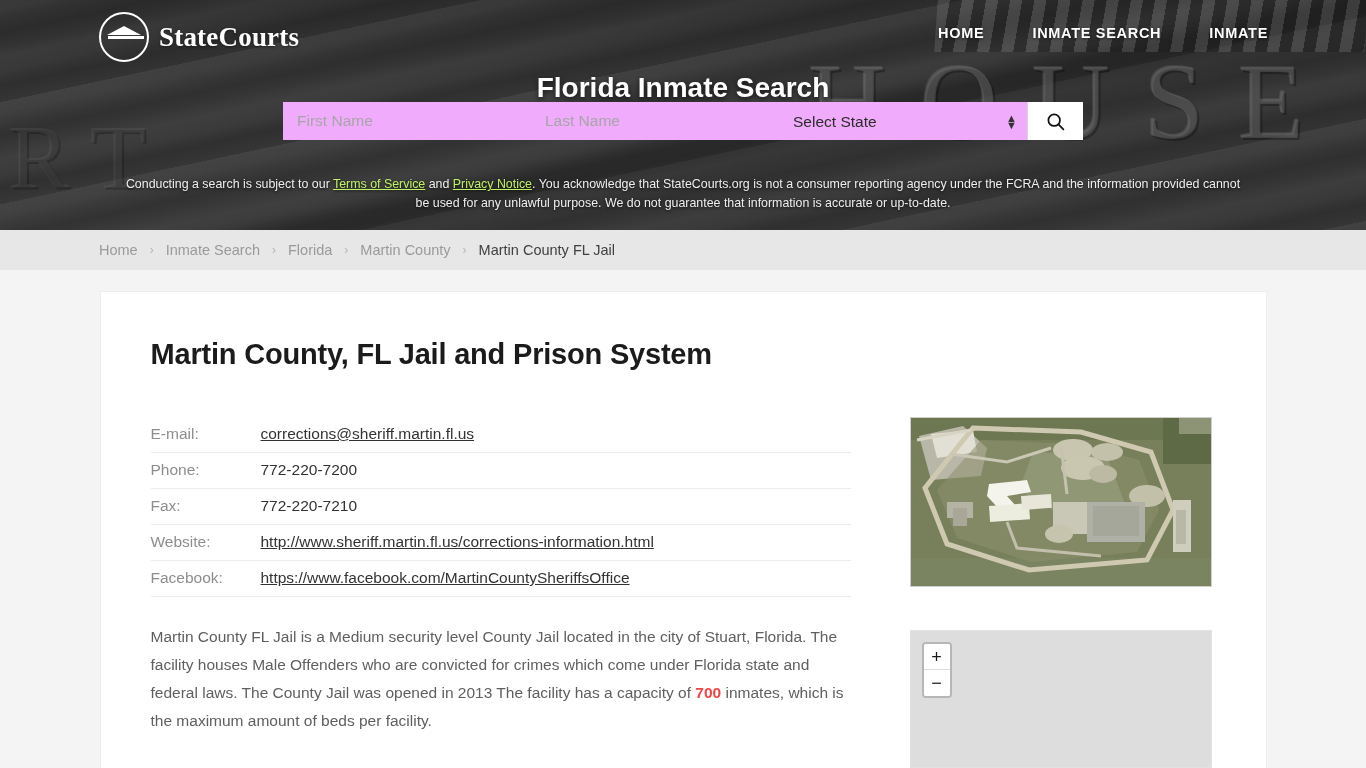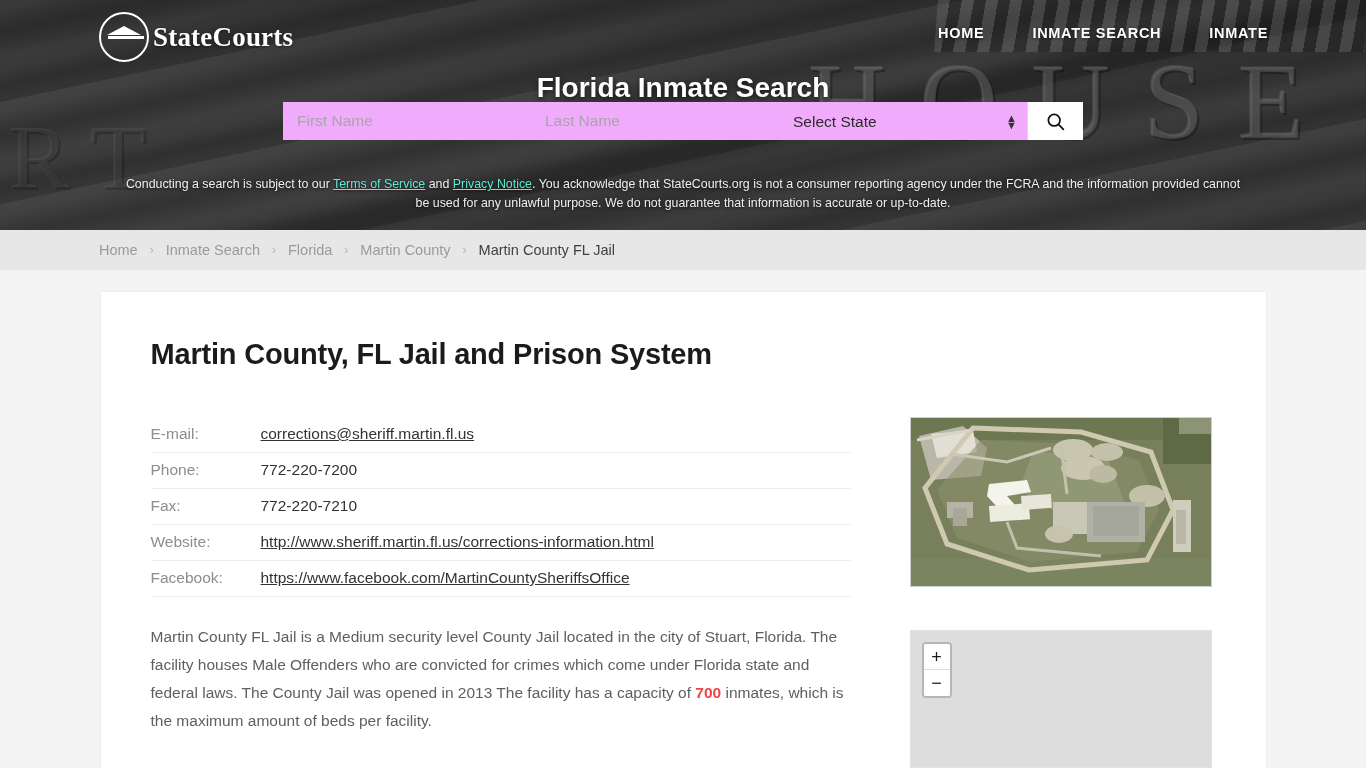--- a/index.html
+++ b/index.html
@@ -66,21 +66,21 @@
     color: rgba(110,110,110,0.22);
     text-shadow: 2px 2px 0 rgba(0,0,0,0.22);
     white-space: nowrap;
     user-select: none;
   }
   .header-inner { position: relative; z-index: 3; }
 
   .brand {
     position: absolute;
     left: 99px; top: 12px;
-    display: flex; align-items: center; gap: 4px; justify-content: space-between;
+    display: flex; align-items: center; gap: 10px; justify-content: space-between;
   }
   .brand-mark {
     width: 50px; height: 50px;
     border-radius: 50%;
     border: 2px solid #fff;
     position: relative;
     overflow: hidden;
     flex: none;
   }
   .brand-mark .pediment {
@@ -186,21 +186,21 @@
     position: absolute;
     left: 50%; top: 175px;
     transform: translateX(-50%);
     width: 1120px;
     text-align: center;
     color: #efefef;
     font-size: 12.4px;
     line-height: 19px;
     text-shadow: 0 1px 3px rgba(0,0,0,.7);
   }
-  .disclaimer a { color: #5eead4; text-decoration: underline; }
+  .disclaimer a { color: #bef264; text-decoration: underline; }
 
   
   .crumbbar {
     width: 1366px;
     height: 40px;
     background: #e7e7e7;
     display: flex;
     align-items: center;
   }
   .crumbs {

